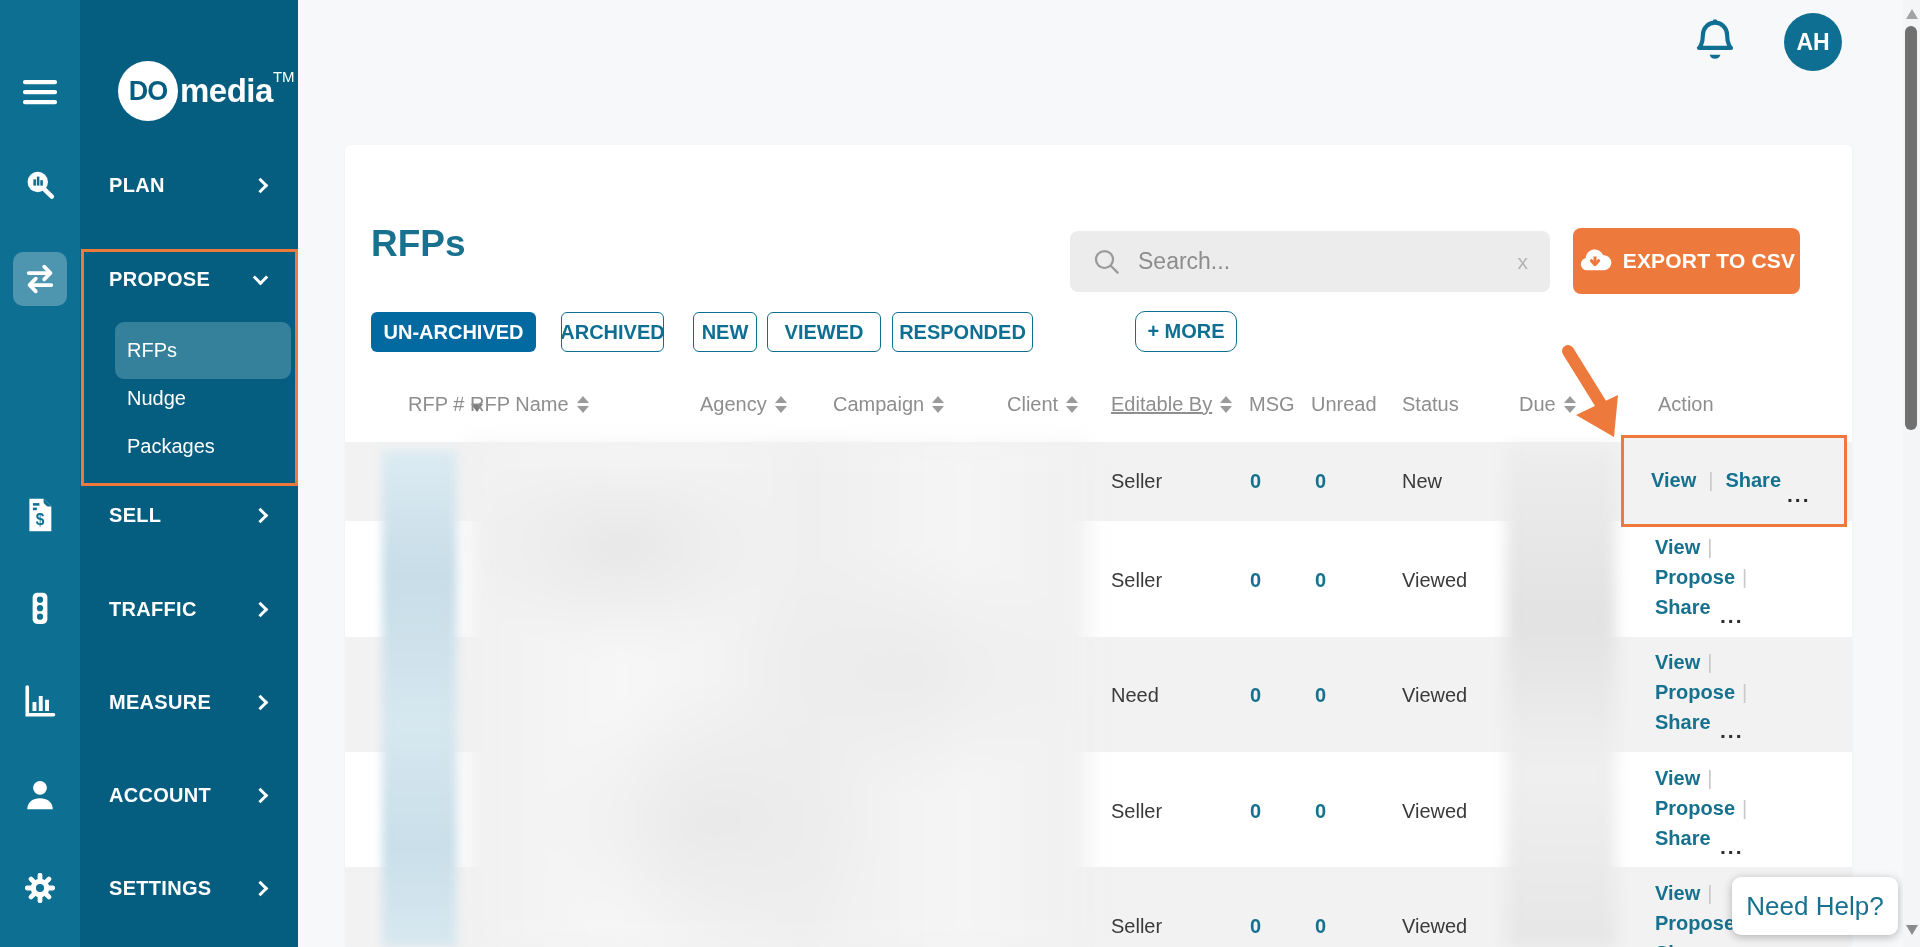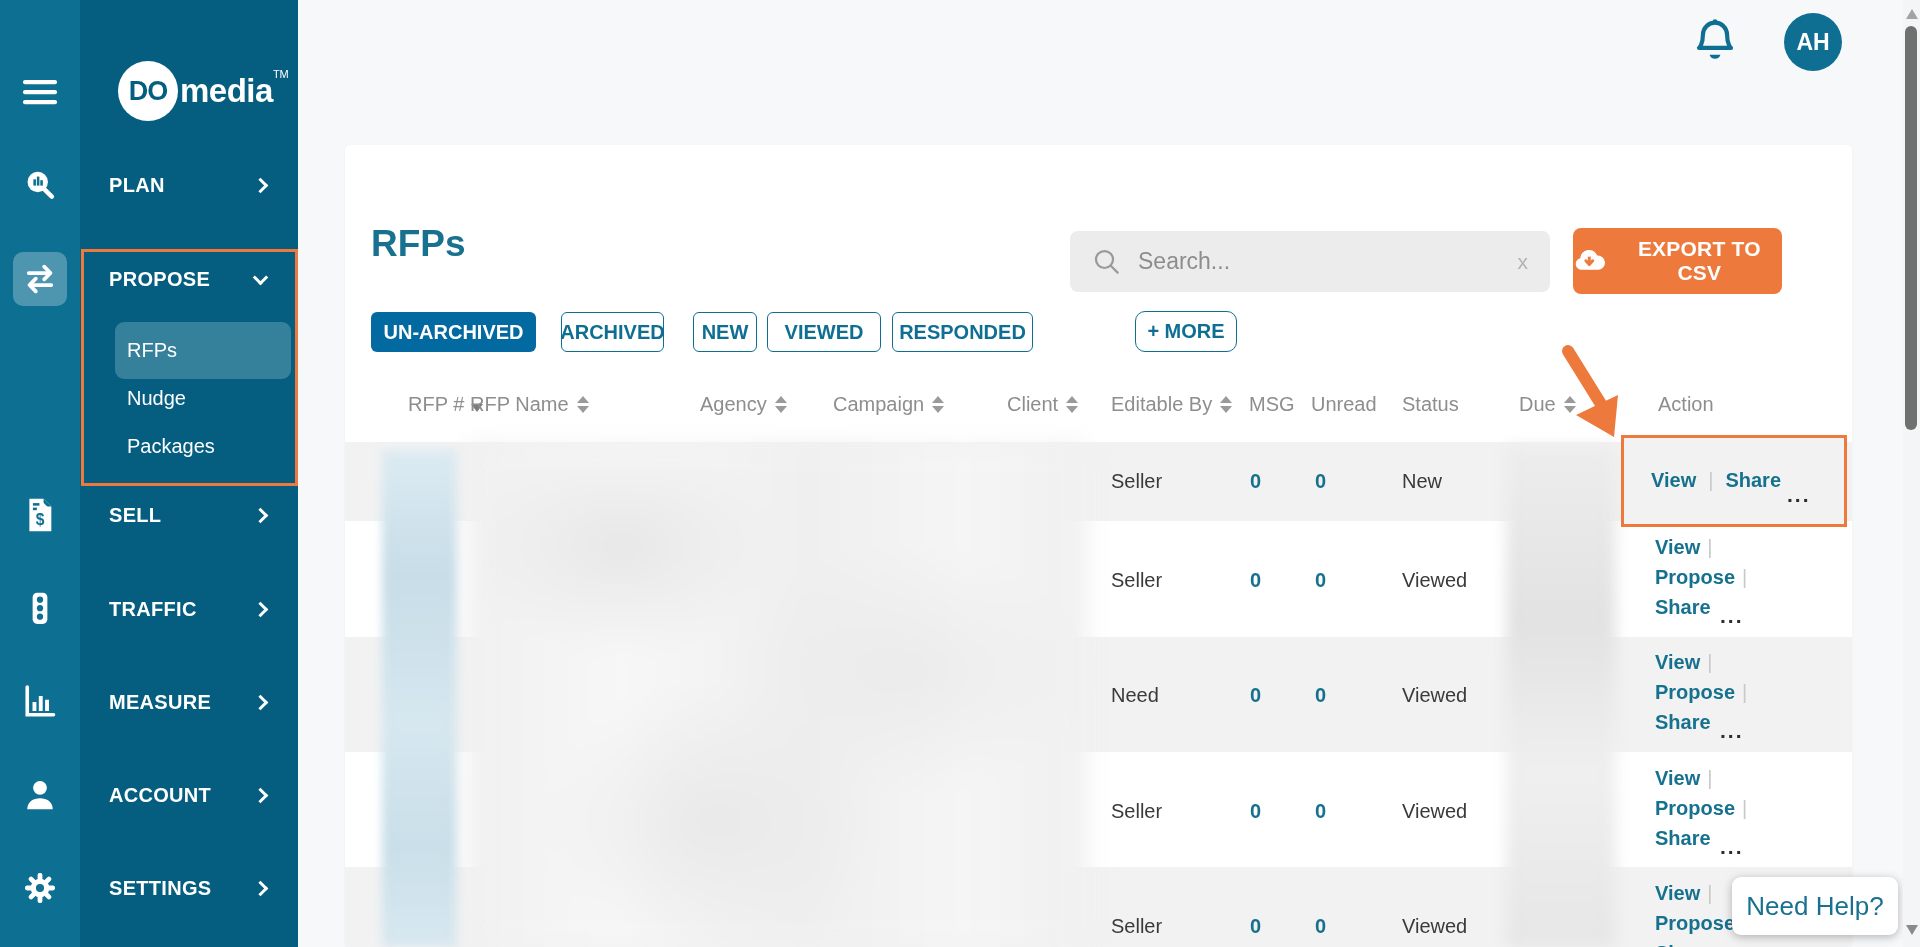--- a/index.html
+++ b/index.html
@@ -13,21 +13,21 @@
   .rail-btn.active::before { content:""; position:absolute; left:13px; top:1px; width:54px; height:54px;
                              background:rgba(255,255,255,0.27); border-radius:10px; }
   .rail-btn svg { position:relative; z-index:2; }
 
   
   .sidebar { position:absolute; left:80px; top:0; width:218px; height:947px; background:#055e80; z-index:20; }
   .logo { position:absolute; left:38px; top:60px; height:62px; display:flex; align-items:center; }
   .logo-circle { width:60px; height:60px; background:#fff; border-radius:50%; display:flex; align-items:center; justify-content:center;
                  color:#055e80; font-weight:bold; font-size:27px; letter-spacing:-1px; }
   .logo-media { color:#fff; font-size:33px; font-weight:700; margin-left:2px; letter-spacing:-0.5px; }
-  .logo-tm { color:#fff; font-size:11px; align-self:flex-start; margin-top:8px; }
+  .logo-tm { color:#fff; font-size:15px; align-self:flex-start; margin-top:8px; }
   .nav-item { position:absolute; left:0; width:218px; height:40px; display:flex; align-items:center; cursor:pointer; }
   .nav-item .lbl { color:#fff; font-size:20px; font-weight:700; letter-spacing:0.3px; margin-left:29px; }
   .chev { position:absolute; right:32px; width:11px; height:11px; border-right:3px solid #fff; border-bottom:3px solid #fff; }
   .chev-r { transform:rotate(-45deg); }
   .chev-d { transform:rotate(45deg); margin-top:-4px; }
   .propose-box { position:absolute; left:1px; top:249px; width:217px; height:237px; border:3px solid #ee793c; z-index:1; pointer-events:none; }
   .sub-item { position:absolute; left:35px; width:176px; height:48px; display:flex; align-items:center; cursor:pointer; border-radius:9px; }
   .sub-item .lbl { color:#fff; font-size:20px; font-weight:400; margin-left:12px; }
   .sub-item.active { background:#35809b; height:57px; }
 
@@ -41,21 +41,21 @@
           box-shadow:0 1px 3px rgba(0,0,0,0.05); overflow:hidden; z-index:4; }
   .page-title { position:absolute; left:26px; top:78px; font-size:37px; color:#17718f; }
 
   .searchbox { position:absolute; left:725px; top:86px; width:480px; height:61px; background:#ececec; border-radius:8px;
                display:flex; align-items:center; padding:0 22px; }
   .searchbox input { flex:1; border:none; outline:none; background:transparent; font-size:23px; color:#555;
                      font-family:"Liberation Sans", sans-serif; margin-left:16px; }
   .searchbox input::placeholder { color:#8d8d8d; }
   .search-clear { color:#b3b3b3; font-size:21px; cursor:pointer; padding-left:10px; }
 
-  .export-btn { position:absolute; left:1228px; top:83px; width:209px; height:66px; background:#ee793c; border:none; border-radius:8px;
+  .export-btn { position:absolute; left:1228px; top:83px; width:227px; height:66px; background:#ee793c; border:none; border-radius:8px;
                 display:flex; align-items:center; justify-content:center; gap:11px; cursor:pointer; }
   .export-btn .lbl { color:#fff; font-size:21px; font-weight:700; letter-spacing:0.2px; }
 
   .filter-btn { position:absolute; top:167px; height:40px; border-radius:6px; display:flex; align-items:center; justify-content:center;
                 font-size:20px; font-weight:700; cursor:pointer; background:#fff; border:1.5px solid #0f6f92; color:#0f6f92; }
   .filter-btn.active { background:#0369a1; color:#fff; border:none; }
   .more-btn { position:absolute; left:790px; top:166px; width:102px; height:41px; border-radius:10px; border:1.5px solid #0f6f92;
               background:#fff; color:#0f6f92; font-size:20px; font-weight:700; display:flex; align-items:center; justify-content:center; cursor:pointer; }
 
   
@@ -307,21 +307,21 @@
           <span class="tri-d"></span>
         </span>
     </div>
     <div class="th" style="left:662px;">
       <span>Client</span>
       <span class="sorts">
           <span class="tri-u"></span>
           <span class="tri-d"></span>
         </span>
     </div>
-    <div class="th" style="left:766px;">
+    <div class="th" style="left:766px;text-decoration:underline;">
       <span>Editable By</span>
       <span class="sorts">
           <span class="tri-u"></span>
           <span class="tri-d"></span>
         </span>
     </div>
     <div class="th" style="left:904px;">
       <span>MSG</span>
     </div>
     <div class="th" style="left:966px;">

